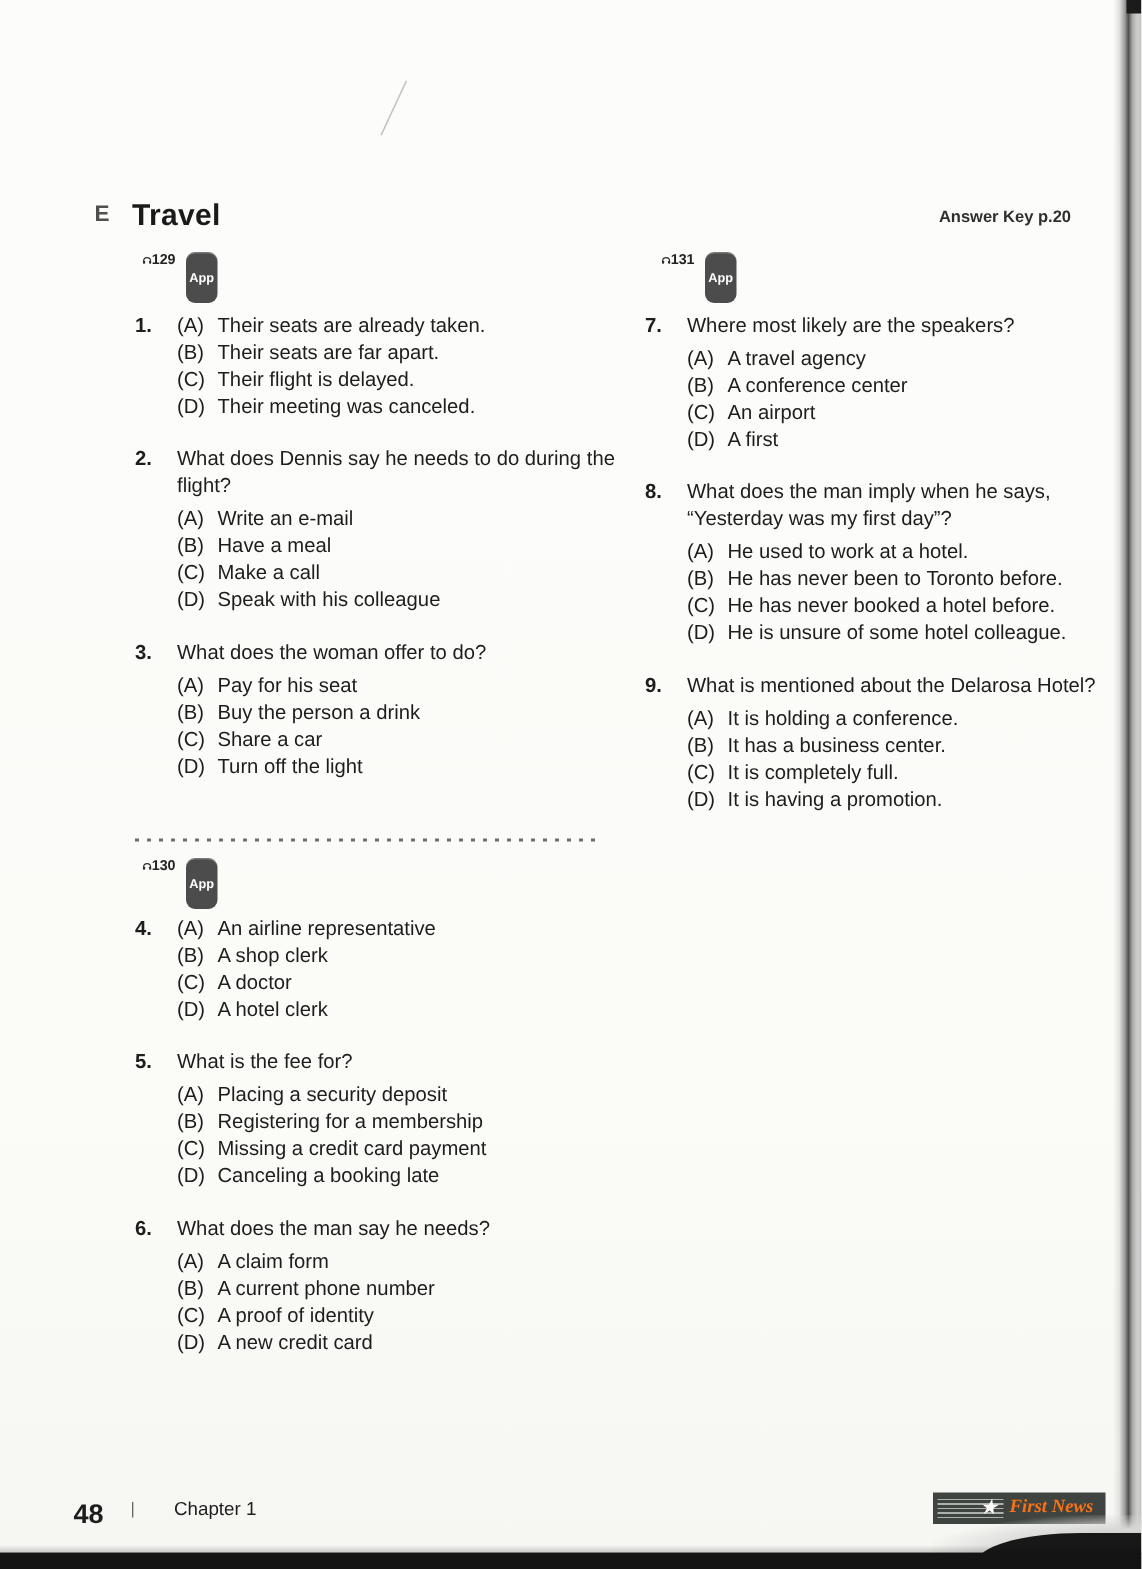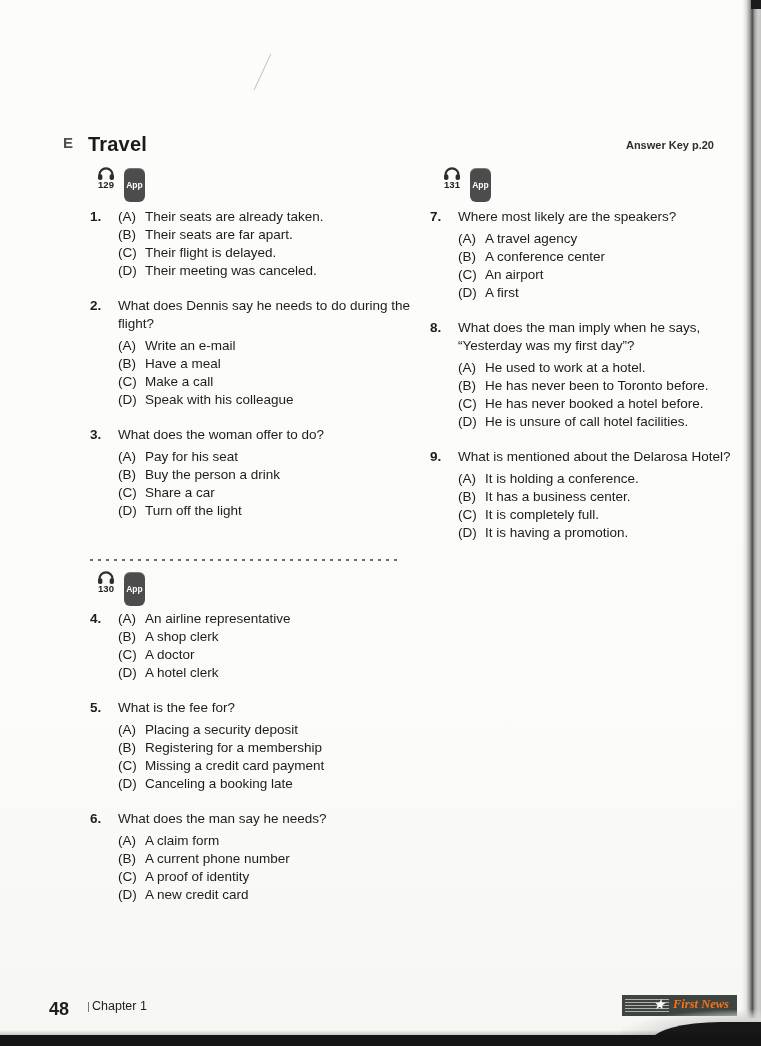--- a/index.html
+++ b/index.html
@@ -7,41 +7,41 @@
     position:relative;width:761px;height:1046px;overflow:hidden;
     background:linear-gradient(180deg,#fcfcfa 0%,#fbfbf8 70%,#f6f6f3 100%);
     font-family:"Liberation Sans",sans-serif;color:#222;
   }
   
   .section-letter{position:absolute;left:63px;top:134px;font-size:15px;font-weight:bold;color:#4f4f4f;}
   .section-title{position:absolute;left:88px;top:133px;font-size:20px;font-weight:bold;color:#1a1a1a;letter-spacing:.2px;}
   .answer-key{position:absolute;right:47px;top:139px;font-size:11px;font-weight:bold;color:#2e2e2e;}
   
   .audio{position:absolute;display:flex;align-items:flex-start;gap:7px;}
-  .phones{display:flex;flex-direction:column;align-items:center;width:22px;}
+  .phones{display:flex;flex-direction:row;align-items:center;width:22px;}
   .phones svg{display:block;}
   .track{font-size:9.5px;font-weight:bold;color:#222;margin-top:0px;line-height:10px;}
   .app-badge{width:21px;height:34px;background:#4c4c4c;border-radius:6px;color:#fff;
     font-size:8.5px;font-weight:bold;display:flex;align-items:center;justify-content:center;
     margin-top:1px;box-shadow:inset 0 1px 0 rgba(255,255,255,.25);}
   
   .qcol{position:absolute;width:322px;}
   .q{display:flex;margin-bottom:17px;font-size:13.5px;line-height:18px;color:#1d1d1d;}
   .qnum{width:28px;font-weight:bold;flex-shrink:0;}
   .qbody{flex:1;}
   .qtext{margin-bottom:4px;}
   .opt{display:flex;}
   .optlabel{width:27px;flex-shrink:0;}
   
   .divider{position:absolute;left:90px;top:559px;width:309px;height:2px;
     background:repeating-linear-gradient(90deg,#6e6e6e 0 3px,transparent 3px 8px);}
   
   .footer-page{position:absolute;left:49px;top:999px;font-size:18px;font-weight:bold;color:#1d1d1d;}
   .footer-sep{position:absolute;left:87px;top:1000px;font-size:11px;color:#666;}
-  .footer-chapter{position:absolute;left:92px;top:999px;font-size:12.5px;color:#1d1d1d;}
+  .footer-chapter{position:absolute;left:116px;top:999px;font-size:12.5px;color:#1d1d1d;}
   
   .logo{position:absolute;left:622px;top:995px;width:115px;height:21px;background:#3f4440;}
   .logo .stripes{position:absolute;left:3px;top:4px;width:44px;height:13px;
     background:repeating-linear-gradient(180deg,#c9cdc9 0,#c9cdc9 1px,transparent 1px,transparent 3px);
     opacity:.8;}
   .logo .star{position:absolute;left:32px;top:1px;color:#fff;font-size:14px;transform:skewX(-12deg);}
   .logo .text{position:absolute;left:51px;top:2px;font-family:"Liberation Serif",serif;
     font-style:italic;font-weight:bold;font-size:12.5px;color:#f97316;white-space:nowrap;}
   
   .edge-strip{position:absolute;right:0;top:0;width:19px;height:1046px;
@@ -281,21 +281,21 @@
         <div class="opt">
             <span class="optlabel">(B)</span>
             <span>He has never been to Toronto before.</span>
           </div>
         <div class="opt">
             <span class="optlabel">(C)</span>
             <span>He has never booked a hotel before.</span>
           </div>
         <div class="opt">
             <span class="optlabel">(D)</span>
-            <span>He is unsure of call hotel facilities.</span>
+            <span>He is unsure of some hotel colleague.</span>
           </div>
       </div>
     </div>
 
     <div class="q">
       <div class="qnum">9.</div>
       <div class="qbody">
         <div class="qtext">What is mentioned about the Delarosa Hotel?</div>
         <div class="opt">
             <span class="optlabel">(A)</span>

